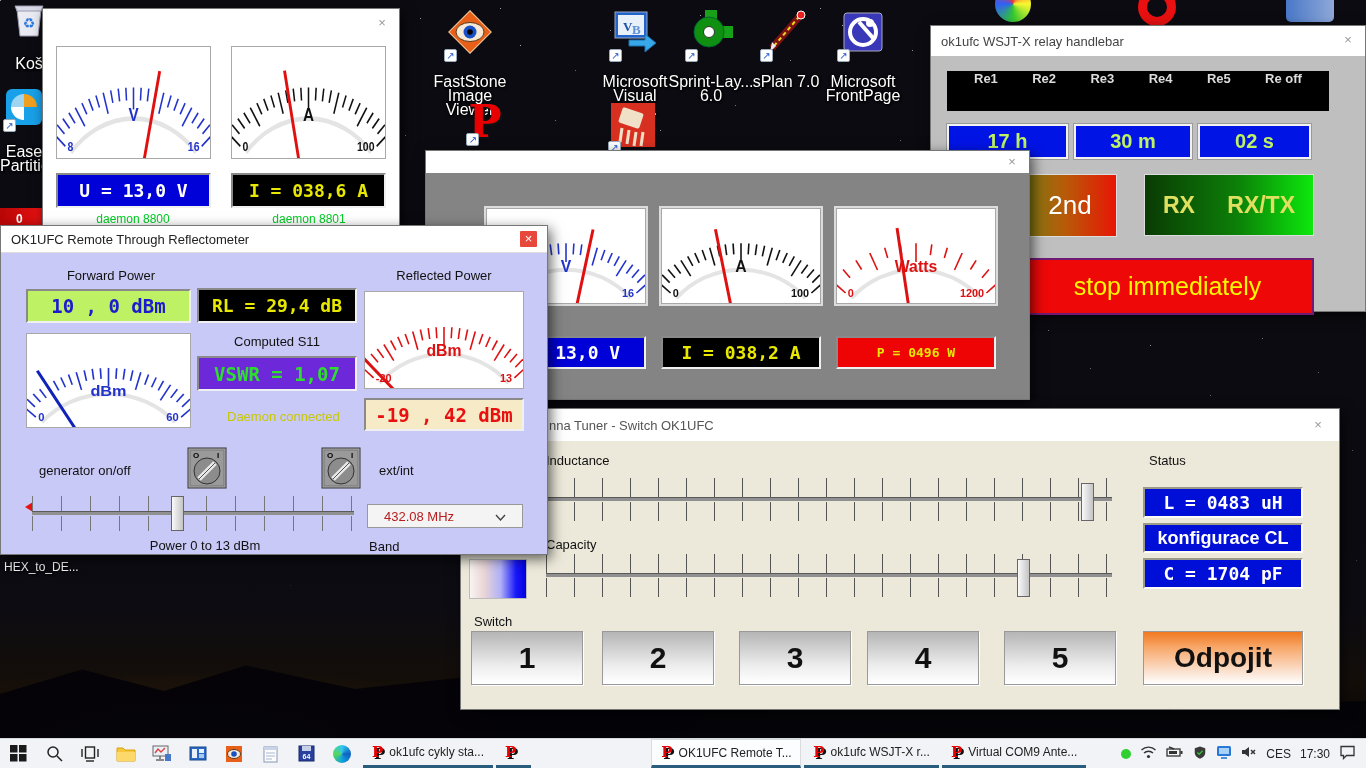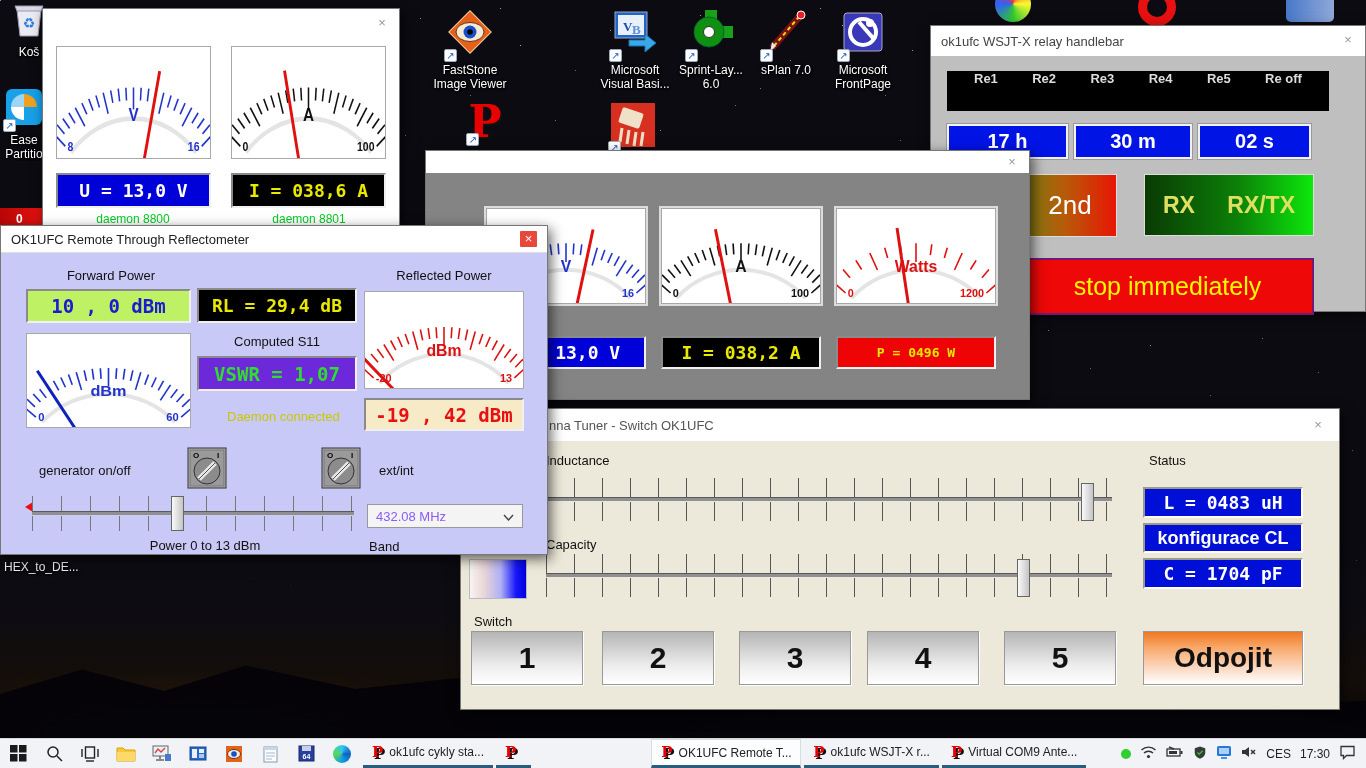--- a/index.html
+++ b/index.html
@@ -10,21 +10,21 @@
 .stars{position:absolute;left:0;top:0;width:1px;height:1px;background:#ccc;border-radius:50%;
 box-shadow:420px 18px #bbb,470px 95px #888,520px 45px #ddd,555px 120px #999,610px 30px #bbb,648px 86px #888,700px 15px #ccc,735px 105px #999,790px 60px #bbb,842px 25px #ddd,885px 95px #888,912px 50px #bbb,405px 135px #999,500px 8px #ccc,575px 70px #888,660px 130px #bbb,760px 88px #999,820px 8px #ccc,900px 140px #888,15px 330px #777,28px 520px #888,12px 700px #666,433px 200px #999,445px 300px #888,430px 390px #999,452px 170px #777,1048px 330px #999,1090px 368px #888,1150px 345px #bbb,1210px 395px #888,1262px 338px #999,1318px 372px #888,1352px 450px #777,1356px 560px #666,1348px 660px #777,150px 610px #555,290px 585px #666,360px 640px #555,620px 722px #444,980px 720px #465,1120px 715px #354}
 .land{position:absolute;left:0;top:540px;width:1366px;height:198px;background:
 radial-gradient(60% 90px at 75% 108%,rgba(70,110,30,.5),transparent 70%),
 radial-gradient(45% 130px at 14% 112%,rgba(130,75,25,.35),transparent 70%),
 linear-gradient(180deg,rgba(10,10,17,0) 0%,#0d0c12 35%,#140e09 72%,#070504 100%)}
 .mtn{position:absolute;left:0;top:640px;width:1366px;height:98px;background:#040308;opacity:.95;
 clip-path:polygon(0 55%,6% 30%,12% 52%,18% 26%,26% 50%,34% 38%,42% 60%,52% 44%,62% 66%,74% 58%,86% 72%,100% 62%,100% 100%,0 100%)}
 .dicon{position:absolute;text-align:center;color:#fff}
 .dicon-img{position:relative;display:inline-block}
-.dicon-label{margin-top:3px;font-size:12px;line-height:14px;white-space:pre-line;text-shadow:1px 1px 2px #000,0 0 3px #000}
+.dicon-label{margin-top:15px;font-size:16px;line-height:14px;white-space:pre-line;text-shadow:1px 1px 2px #000,0 0 3px #000}
 .sc-arrow{position:absolute;left:-2px;bottom:-2px;width:13px;height:13px;background:#fff;border:1px solid #9ab;border-radius:2px;font-size:10px;line-height:11px;color:#1850c8;text-align:center}
 .plab-p{font-family:"DejaVu Serif",serif;font-weight:bold;color:#e80000;text-shadow:2px 2px 0 #111}
 
 .win{position:absolute;border:1px solid #777;box-shadow:3px 4px 12px rgba(0,0,0,.6)}
 .tbar{position:absolute;left:0;top:0;right:0;background:#fff;color:#444;font-size:13px}
 .tbar span.ttl{position:absolute;left:10px;top:50%;transform:translateY(-50%)}
 .xbtn{position:absolute;top:6px;right:8px;width:18px;height:16px;color:#999;font-size:13px;line-height:15px;text-align:center}
 .xbtn.red{background:#e8483c;color:#fff;border-radius:1px}
 .mbox{position:absolute;background:#fff;border:1px solid #a8a8a8}
 .frame2{box-shadow:0 0 0 2px #dcdcdc}
@@ -40,28 +40,28 @@
 .daemon{position:absolute;font-size:12px;color:#00cc22;text-align:center;width:110px}
 
 .hticks{position:absolute;background:repeating-linear-gradient(90deg,#777 0 1px,transparent 1px 29px)}
 .hticks.dark{background:repeating-linear-gradient(90deg,#555 0 1px,transparent 1px 28px)}
 .track{position:absolute;height:4px;background:#909090;border-top:1px solid #5a5a5a}
 .shandle{position:absolute;width:13px;background:linear-gradient(90deg,#fafafa,#c4c4c4);border:1px solid #666}
 .redmark{position:absolute;width:0;height:0;border-top:5px solid transparent;border-bottom:5px solid transparent;border-right:8px solid #e81010}
 
 .relaybar{position:absolute;background:#000;display:flex;align-items:flex-start;justify-content:space-between;padding:0 27px}
 .relaybar span{color:#ddd;font-size:13px;font-weight:bold}
-.timebox{position:absolute;background:#0014e6;color:#ffffff;font-weight:bold;font-size:20px;display:flex;align-items:center;justify-content:center;box-shadow:0 0 0 2px #f2f2f2,0 0 0 3px #9a9a9a}
+.timebox{position:absolute;background:#0014e6;color:#bef264;font-weight:bold;font-size:20px;display:flex;align-items:center;justify-content:center;box-shadow:0 0 0 2px #f2f2f2,0 0 0 3px #9a9a9a}
 .grad-btn{position:absolute;display:flex;align-items:center;color:#fff;border:1px solid #ddd}
 
 .swbtn{position:absolute;display:flex;align-items:center;justify-content:center;font-weight:bold;font-size:30px;color:#111;background:linear-gradient(180deg,#b5b5b5 0%,#cfcfcf 30%,#ededed 65%,#fff 100%);border:1px solid #999;box-shadow:1px 1px 0 #fff}
 .odp{background:linear-gradient(180deg,#f07820 0%,#f8a86a 30%,#fbe0cd 75%,#fff 100%);font-size:28px}
 .gradsq{position:absolute;border:1px solid #bbb;background:linear-gradient(90deg,#f8f4f2 0%,#ead6d6 25%,#b0b0f8 55%,#1818f8 82%,#0000e0 100%)}
 
-.combo{position:absolute;background:#f4f4f4;border:1px solid #999;font-size:13px;color:#8b5cf6;display:flex;align-items:center;padding:0 8px;justify-content:space-between}
+.combo{position:absolute;background:#f4f4f4;border:1px solid #999;font-size:13px;color:#b91c1c;display:flex;align-items:center;padding:0 16px;justify-content:space-between}
 
 .taskbar{position:absolute;left:0;bottom:0;width:1366px;height:30px;background:#f1f3f6;border-top:1px solid #d7dadd;display:flex;align-items:center;z-index:50}
 .tbi{width:24px;height:24px;margin:0 6px;display:flex;align-items:center;justify-content:center}
 .tapp{height:29px;display:flex;align-items:center;gap:6px;padding:0 9px;margin-left:3px;border-bottom:3px solid #2a5d7d;font-size:12px;color:#222;max-width:150px;white-space:nowrap}
 .tapp.active{background:#fbfdfe;border-left:1px solid #d8dcdf;border-right:1px solid #d8dcdf;border-top:1px solid #d8dcdf}
 .tray{margin-left:auto;display:flex;align-items:center;gap:9px;padding-right:10px;font-size:12px;color:#222}
 .meter{position:absolute}
 </style>
 </head>
 <body>

